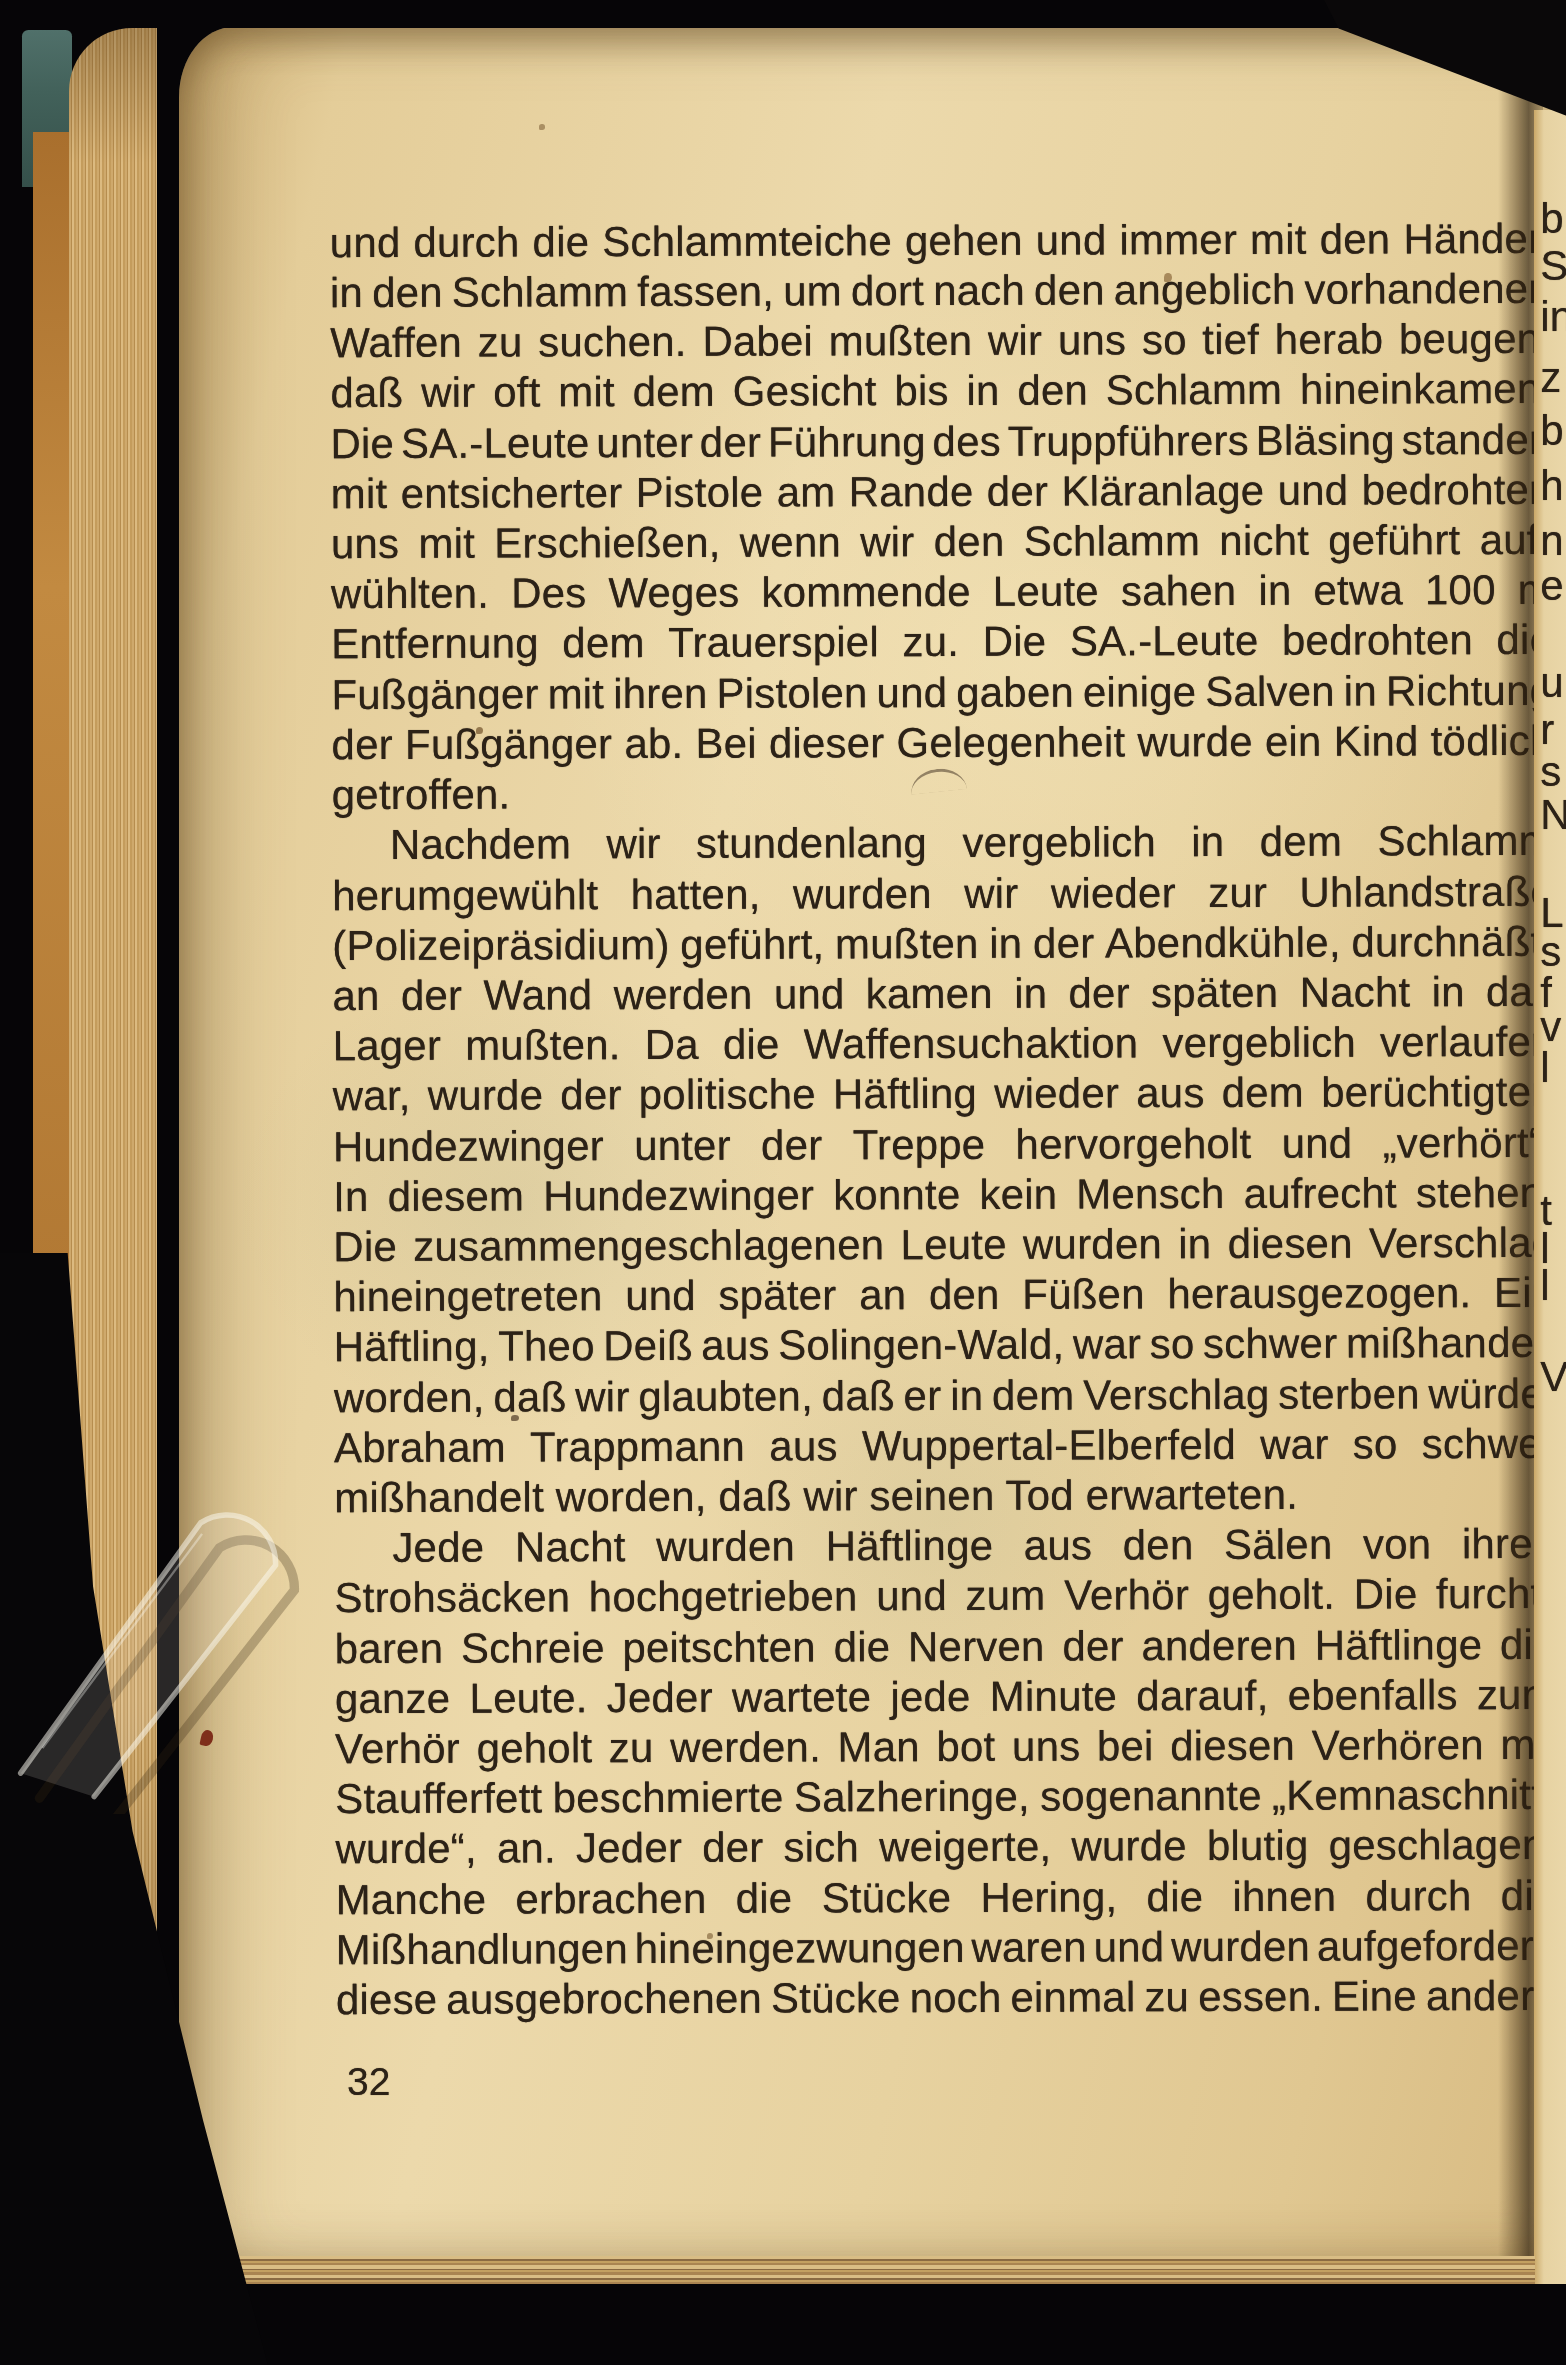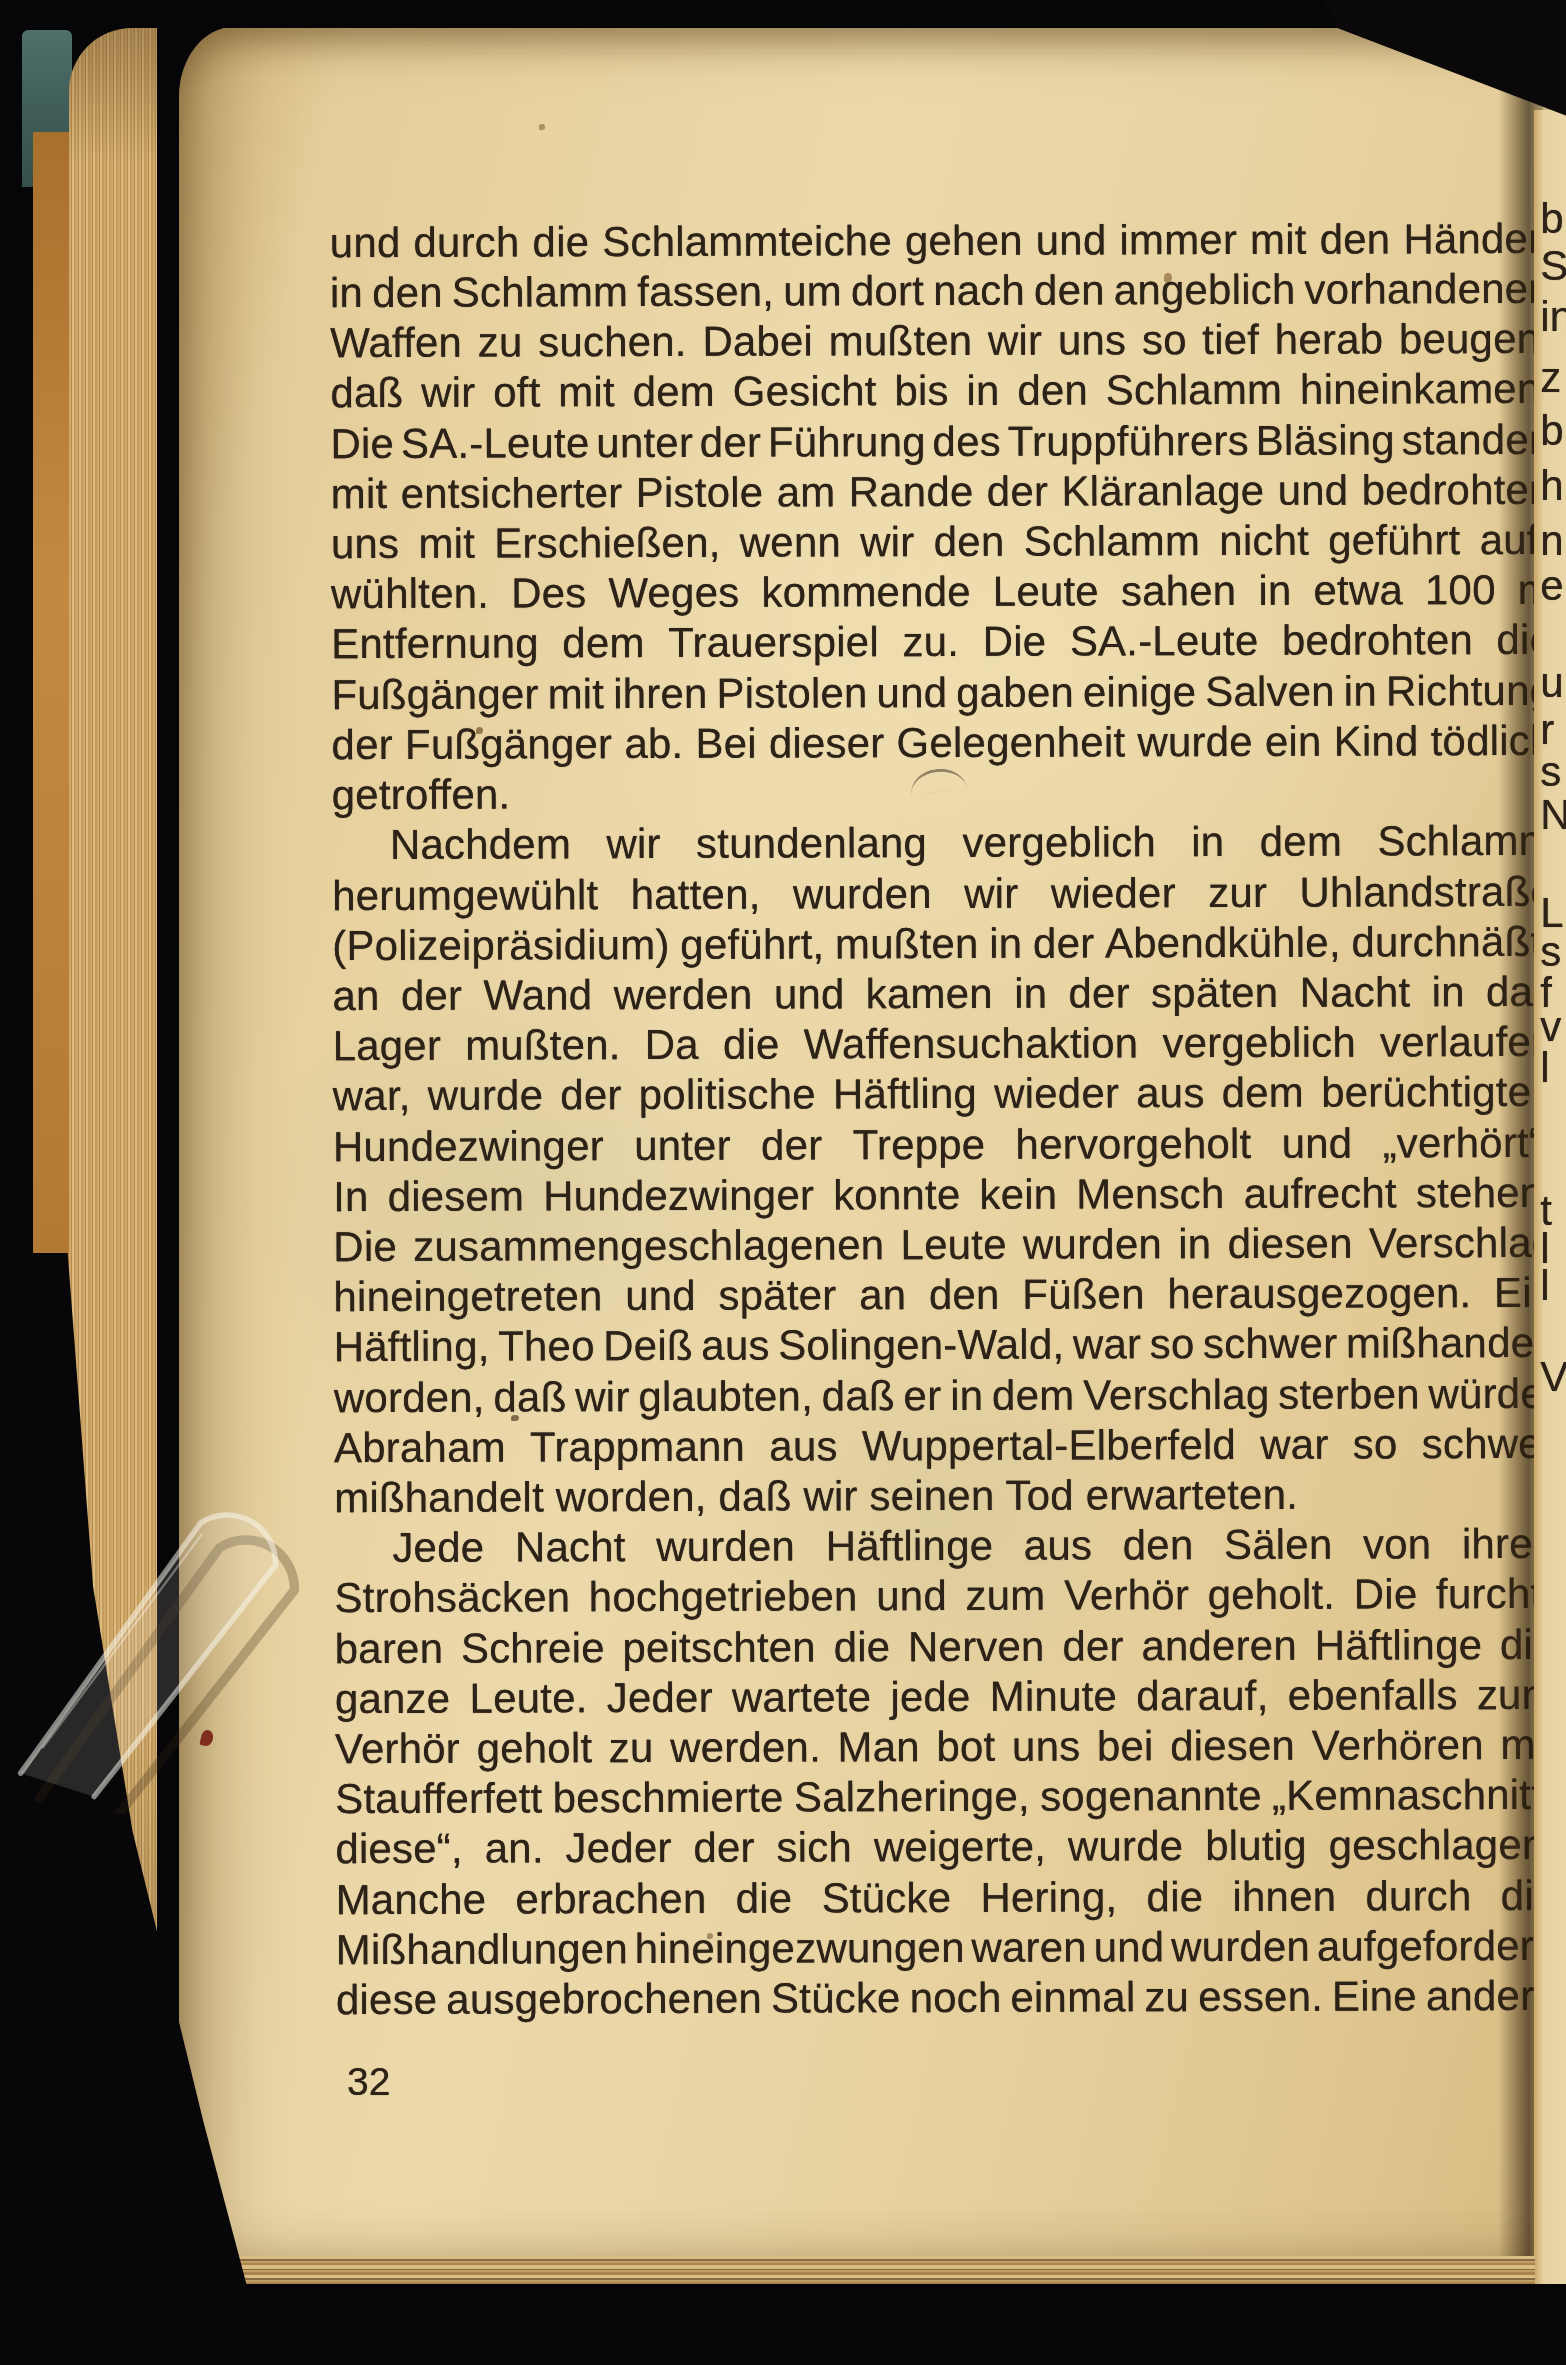--- a/index.html
+++ b/index.html
@@ -429,21 +429,21 @@
         <span>mit</span>
       </div>
       <div class="text-line justify" style="top: 1745px;">
         <span>Staufferfett</span>
         <span>beschmierte</span>
         <span>Salzheringe,</span>
         <span>sogenannte</span>
         <span>„Kemnaschnitt-</span>
       </div>
       <div class="text-line justify" style="top: 1795px;">
-        <span>diese“,</span>
+        <span>wurde“,</span>
         <span>an.</span>
         <span>Jeder</span>
         <span>der</span>
         <span>sich</span>
         <span>weigerte,</span>
         <span>wurde</span>
         <span>blutig</span>
         <span>geschlagen.</span>
       </div>
       <div class="text-line justify" style="top: 1846px;">

